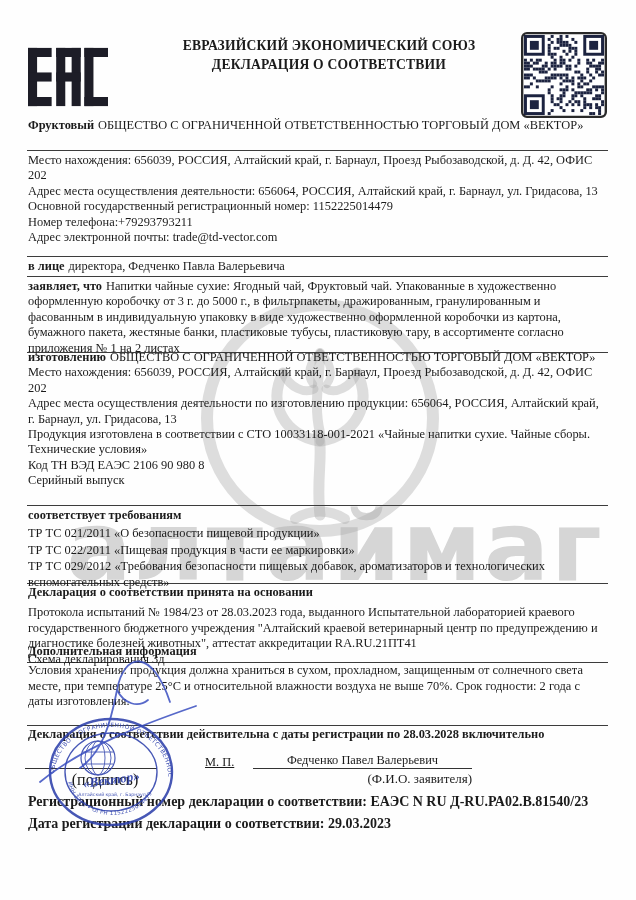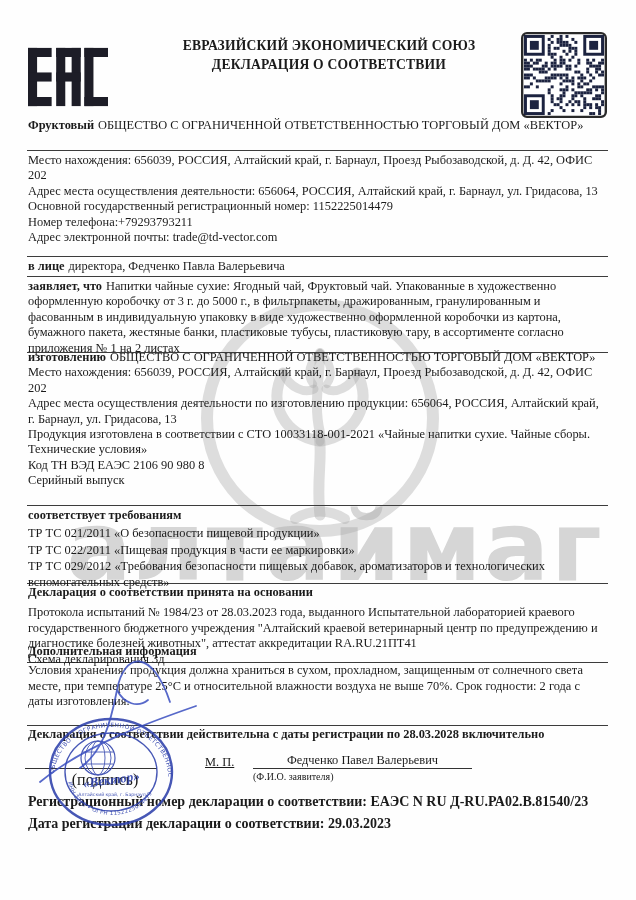--- a/index.html
+++ b/index.html
@@ -25,21 +25,21 @@
   .rule{position:absolute;left:27px;width:581px;border-bottom:1.6px solid #3c3c3c;z-index:2;}
   .regs div{margin-top:1px;}
   .hdr{margin-bottom:5px;}
   
   .mp{position:absolute;left:205px;top:755px;font-size:12.4px;z-index:2;text-decoration:underline;}
   .sigline{position:absolute;top:768px;border-bottom:1.4px solid #333;z-index:2;}
   .sigline.left{left:25px;width:132px;}
   .sigline.right{left:253px;width:219px;}
   .sig-name{position:absolute;left:253px;top:753px;width:219px;text-align:center;font-size:12.4px;z-index:2;}
   .cap-left{position:absolute;left:55px;top:771px;width:100px;text-align:center;font-size:16px;z-index:2;}
-  .cap-right{position:absolute;left:253px;top:771px;width:219px;text-align:left;font-size:10px;z-index:2;}
+  .cap-right{position:absolute;left:253px;top:771px;width:219px;text-align:right;font-size:13px;z-index:2;}
   .reg{position:absolute;left:28px;width:578px;font-size:14px;font-weight:bold;z-index:2;}
   
   .stamp{position:absolute;left:46px;top:710px;z-index:3;}
   .ink{position:absolute;left:20px;top:620px;z-index:4;}
 </style>
 </head>
 <body>
 
 <div class="page">
 

